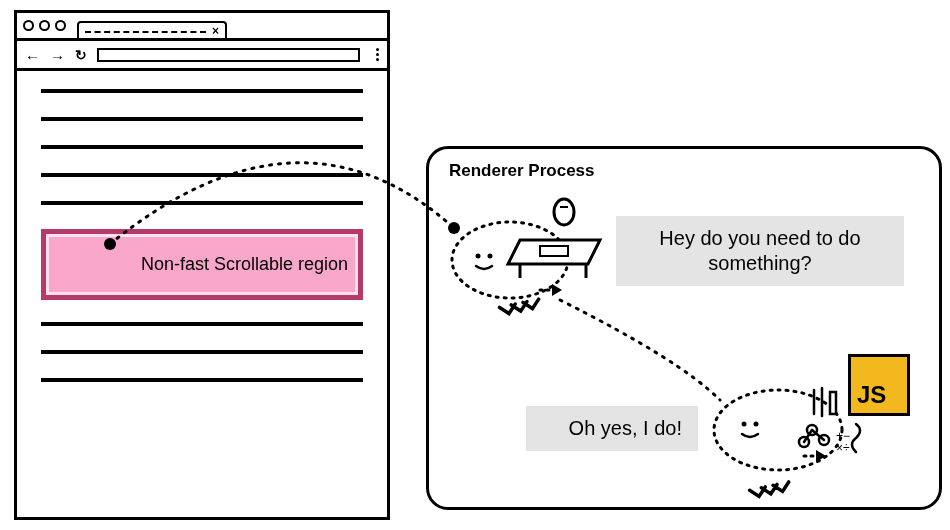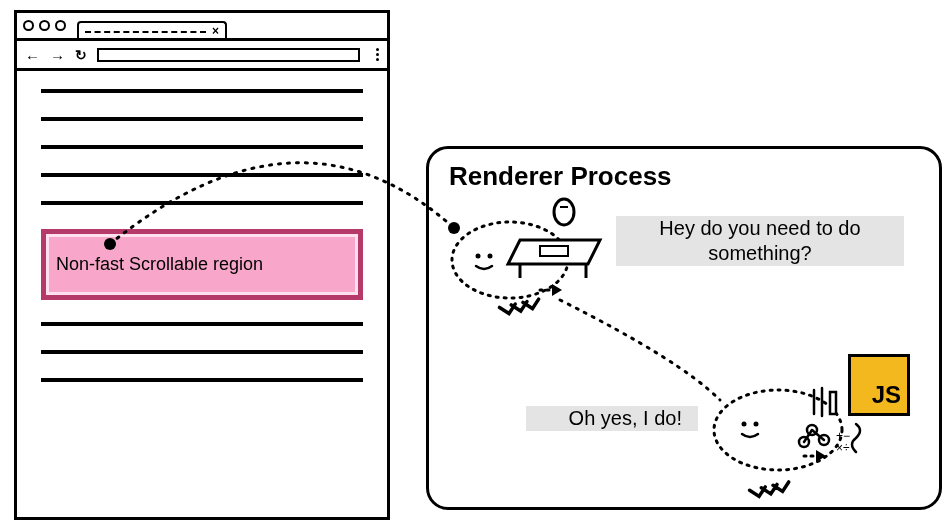--- a/index.html
+++ b/index.html
@@ -70,64 +70,63 @@
   }
   .line {
     height: 0;
     border-top: 4px solid #000;
     margin-bottom: 24px;
   }
   .region {
     border: 5px solid #b53a6a;
     background: #f8a6c9;
     padding: 20px 10px;
-    text-align: left;
+    text-align: right;
     font-size: 18px;
     margin: 6px 0 22px 0;
     box-shadow: 0 0 0 3px #fde1ee inset;
   }
   
   .renderer {
     position: absolute;
     left: 426px;
     top: 146px;
     width: 516px;
     height: 364px;
     border: 3px solid #000;
     border-radius: 22px;
     background: #fff;
     padding: 12px 16px;
   }
   .renderer h2 {
     margin: 0 0 8px 4px;
-    font-size: 26px;
+    font-size: 17px;
     font-weight: 600;
   }
   .bubble {
     background: #e4e4e4;
-    padding: 0 16px;
+    padding: 10px 16px;
     font-size: 20px;
     line-height: 1.25;
     text-align: center;
     position: absolute;
   }
   .bubble1 { left: 616px; top: 216px; width: 288px; }
   .bubble2 { left: 526px; top: 406px; width: 172px; text-align: right; }
   .jsbox {
     position: absolute;
     левый: 848px; 
     left: 848px;
     top: 354px;
     width: 62px;
     height: 62px;
     background: #f3b81e;
     border: 3px solid #000;
     display: flex;
     align-items: flex-end;
-    justify-content: flex-end;
     font-size: 24px;
     font-weight: 600;
     padding: 4px 6px;
   }
   
   svg.overlay {
     position: absolute;
     left: 0; top: 0;
     width: 950px; height: 530px;
     pointer-events: none;

